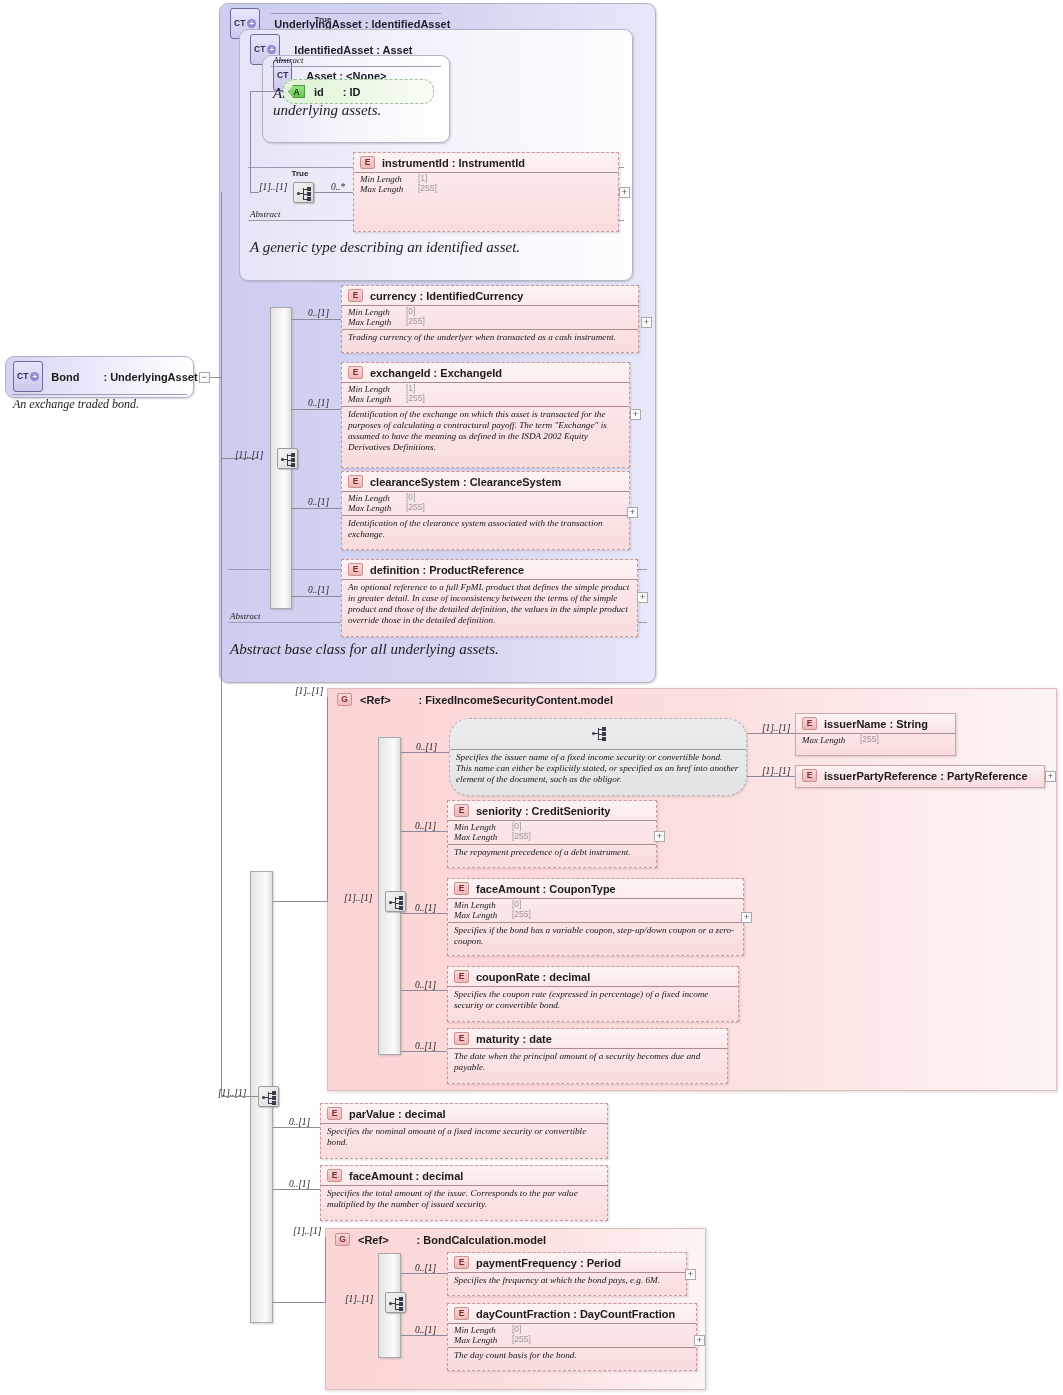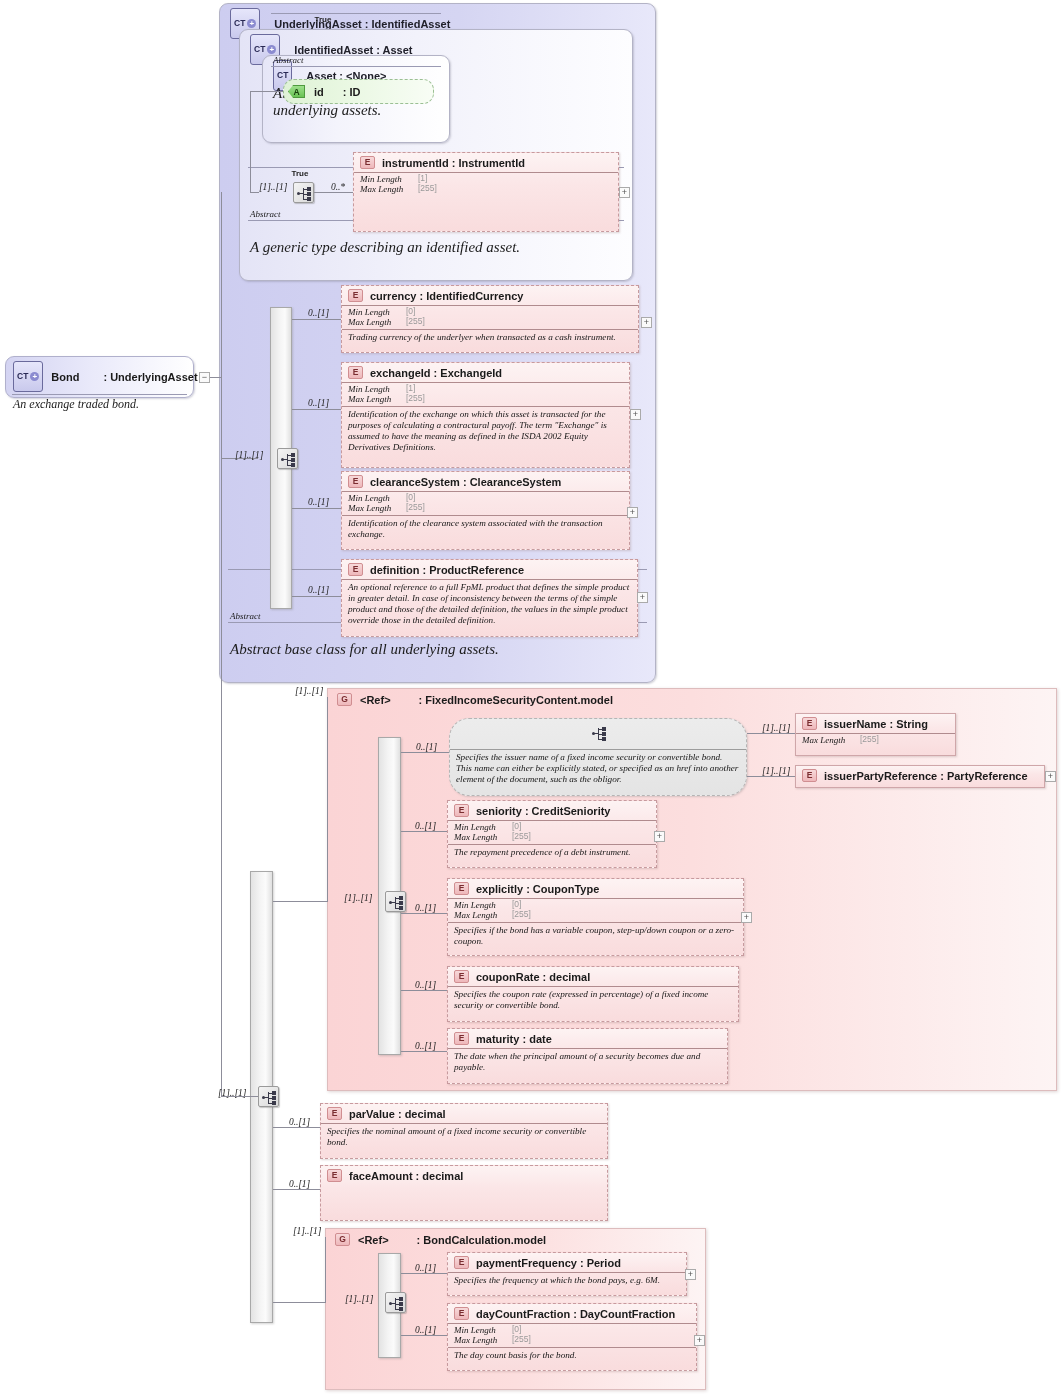--- a/index.html
+++ b/index.html
@@ -526,21 +526,21 @@
     </div>
     <div class="enode-desc">The repayment precedence of a debt instrument.</div>
   </div>
   <div class="expander" style="left:654px; top:831px;">+</div>
   <div class="card" style="left:415px; top:821px;">0..[1]</div>
   <div class="line-h" style="left:401px; top:831px; width:46px;"></div>
 
   <div class="enode" style="left:447px; top:878px; width:297px; height:78px;">
     <div class="enode-head">
       <span class="badge-e">E</span>
-      <span>explicitly : CouponType</span>
+      <span>faceAmount : CouponType</span>
     </div>
     <div class="enode-facets">
       <div class="facet-line">
         <span class="fk">Min Length</span>
         <span class="fv">[0]</span>
       </div>
       <div class="facet-line">
         <span class="fk">Max Length</span>
         <span class="fv">[255]</span>
       </div>
@@ -579,20 +579,21 @@
     <div class="enode-desc">Specifies the nominal amount of a fixed income security or convertible bond.</div>
   </div>
   <div class="card" style="left:289px; top:1117px;">0..[1]</div>
   <div class="line-h" style="left:273px; top:1127px; width:47px;"></div>
 
   <div class="enode" style="left:320px; top:1165px; width:288px; height:56px;">
     <div class="enode-head">
       <span class="badge-e">E</span>
       <span>faceAmount : decimal</span>
     </div>
+    <div class="enode-desc">Specifies the total amount of the issue. Corresponds to the par value multiplied by the number of issued security.</div>
   </div>
   <div class="card" style="left:289px; top:1179px;">0..[1]</div>
   <div class="line-h" style="left:273px; top:1189px; width:47px;"></div>
 
   <div class="gbox" style="left:325px; top:1228px; width:381px; height:162px;">
     <div class="gbox-title">
       <span class="badge-g">G</span>
       <span>&lt;Ref&gt;</span>
       <span style="margin-left:20px;">: BondCalculation.model</span>
     </div>

